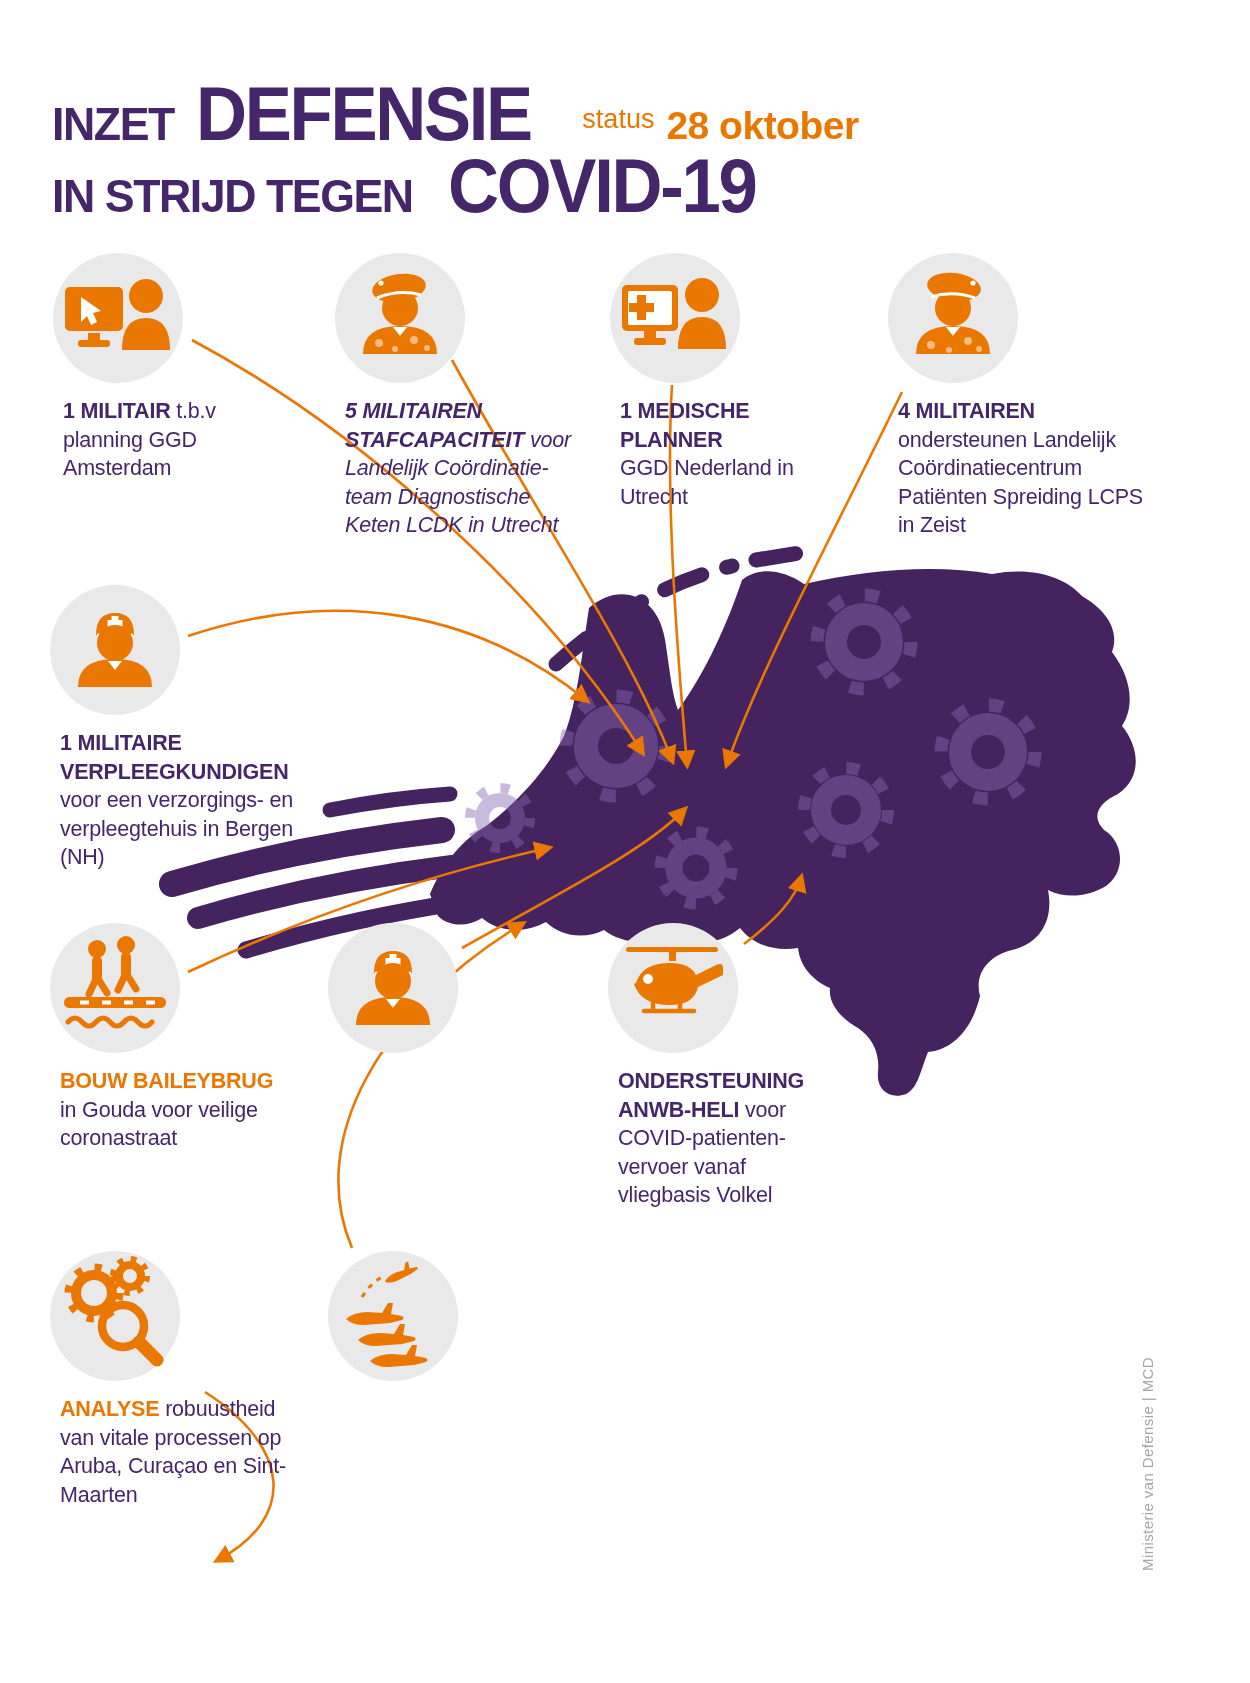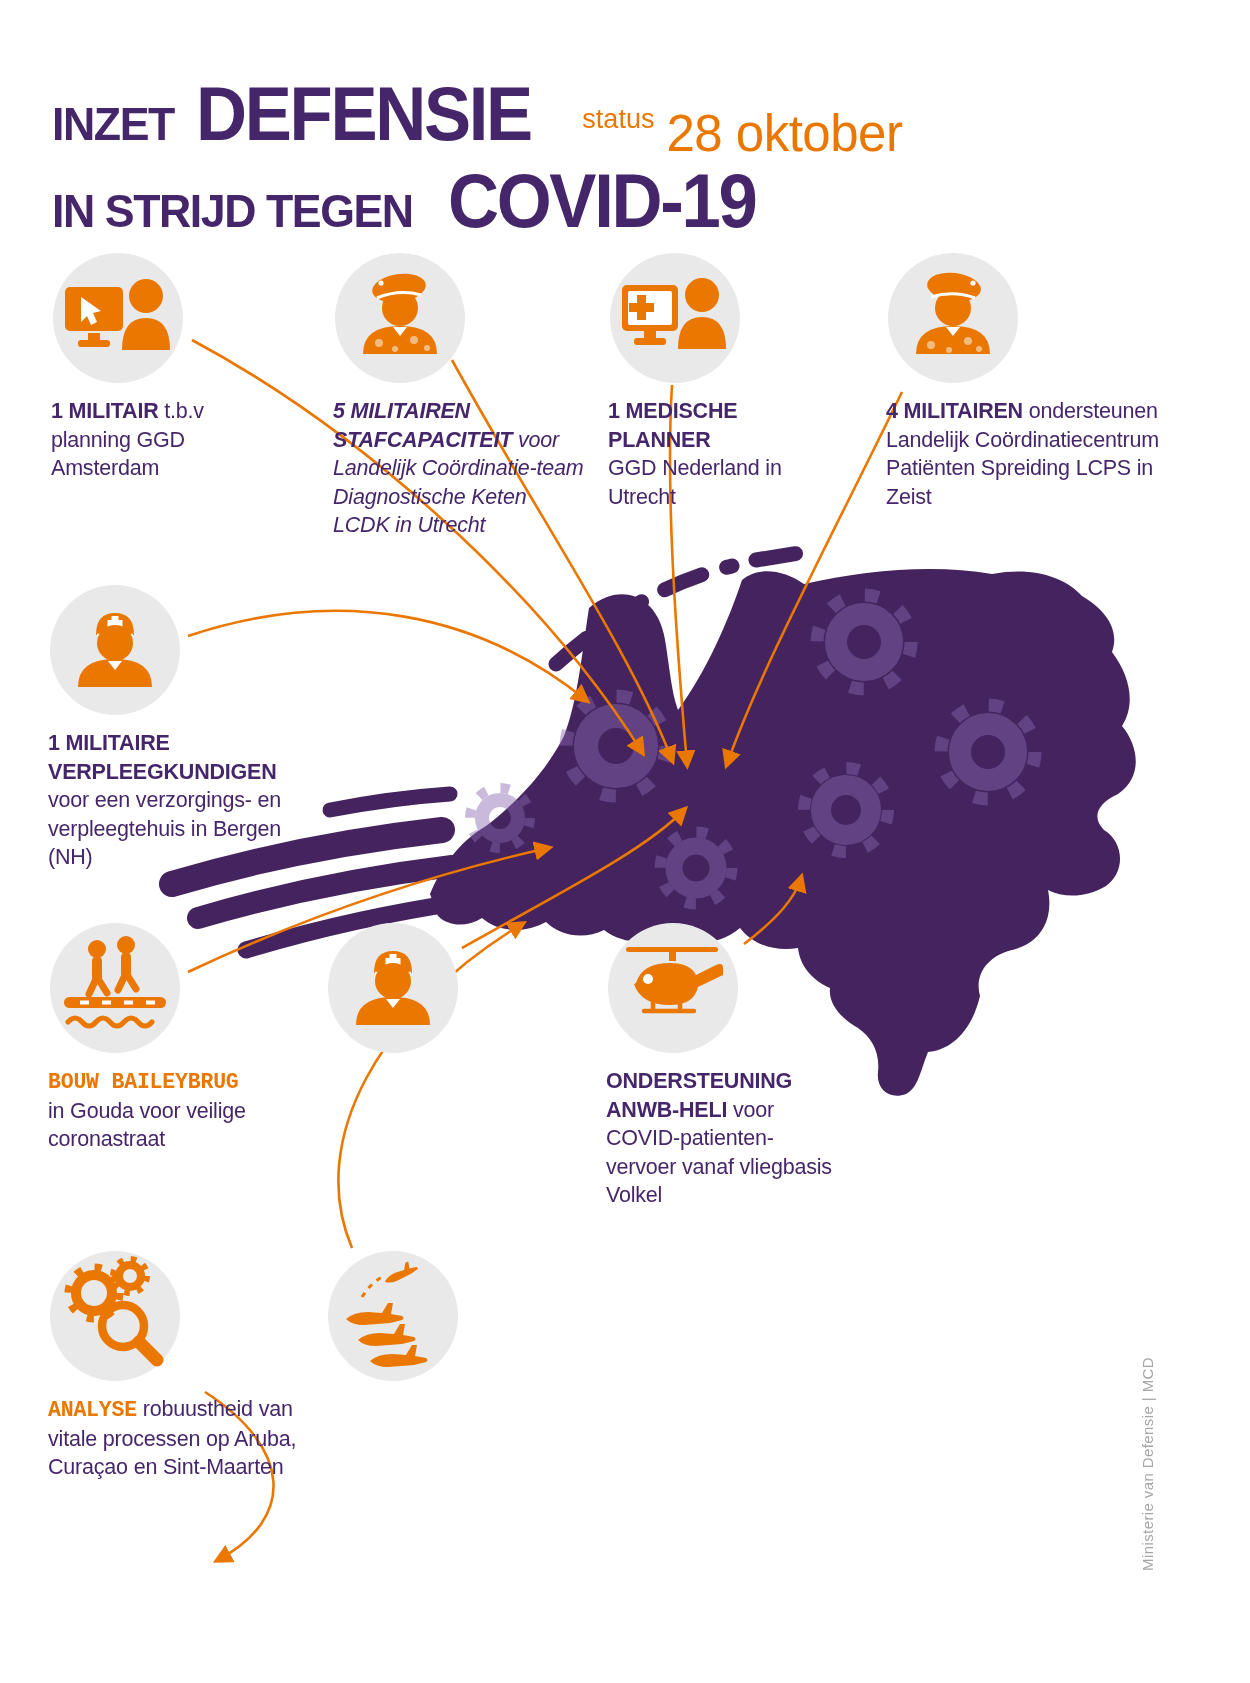--- a/index.html
+++ b/index.html
@@ -16,28 +16,28 @@
     font-family:"Liberation Sans","DejaVu Sans",sans-serif;color:var(--purple);
   }
   
   .header{position:absolute;left:52px;top:26px;z-index:3;margin-top:44px;}
   .h-row{display:flex;align-items:baseline;}
   .h-row2{margin-top:-18px;}
   .t-small{font-size:47px;font-weight:800;letter-spacing:-1.5px;color:var(--purple);display:inline-block;transform:scaleX(.95);transform-origin:left bottom;}
   .t-big{font-size:76px;font-weight:800;letter-spacing:-2.5px;color:var(--purple);display:inline-block;transform:scaleX(.93);transform-origin:left bottom;margin-left:16px;}
   .status{display:flex;align-items:flex-start;margin-left:26px;position:relative;top:-12px;}
   .status-label{font-size:27px;color:var(--orange);font-weight:400;}
-  .status-date{font-size:51px;color:var(--orange);font-weight:400;margin-left:12px;letter-spacing:-0.5px;}
+  .status-date{font-size:39px;color:var(--orange);font-weight:700;margin-left:12px;letter-spacing:-0.5px;}
   
   .item{position:absolute;z-index:3;}
   .icon-circle{width:130px;height:130px;border-radius:50%;background:var(--circle);margin-left:2px;}
   .icon-circle svg{width:130px;height:130px;display:block;}
-  .caption{margin:14px 0 0 0;font-size:21.5px;line-height:1.33;letter-spacing:-0.2px;color:var(--purple);}
+  .caption{margin:14px 0 0 12px;font-size:21.5px;line-height:1.33;letter-spacing:-0.2px;color:var(--purple);}
   .caption strong{font-weight:700;}
-  .caption.accent-orange strong{color:var(--orange);font-family:Liberation Mono, monospace;}
+  .caption.accent-orange strong{color:var(--orange);}
   .caption.stack .rest{display:block;}
   .i1{left:51px;top:253px;width:200px;}
   .i2{left:333px;top:253px;width:254px;font-style:italic;}
   .i3{left:608px;top:253px;width:195px;}
   .i4{left:886px;top:253px;width:276px;}
   .i5{left:48px;top:585px;width:252px;}
   .i6{left:48px;top:923px;width:242px;}
   .i7{left:326px;top:923px;width:205px;}
   .i8{left:606px;top:923px;width:228px;}
   .i9{left:48px;top:1251px;width:256px;}

